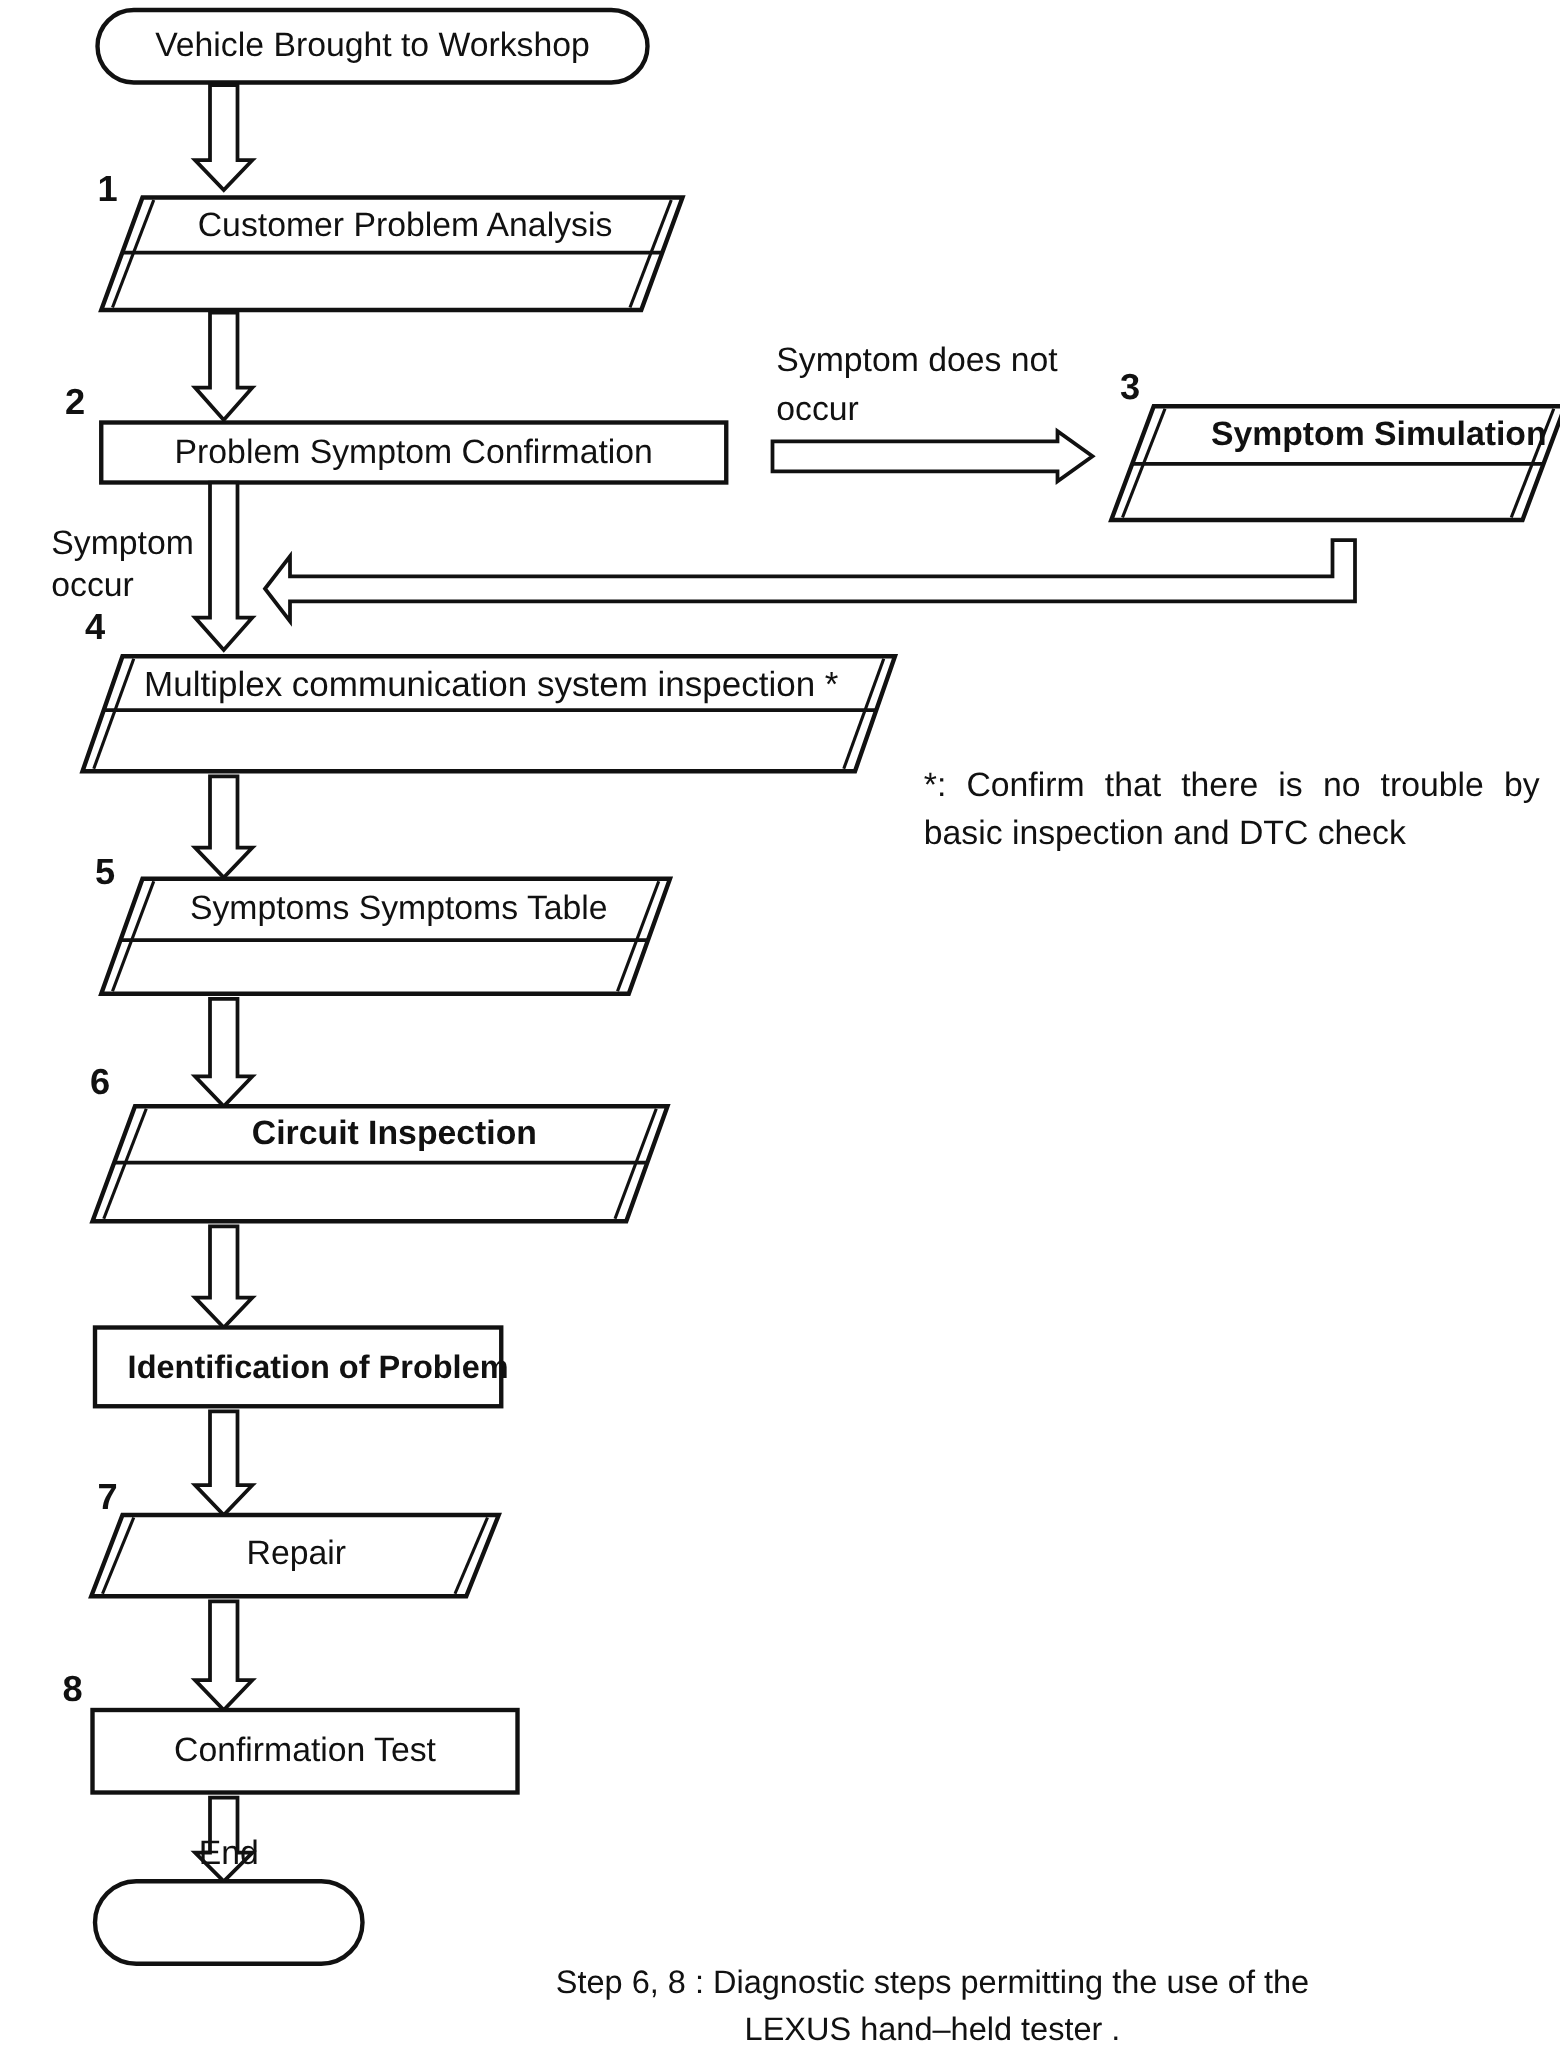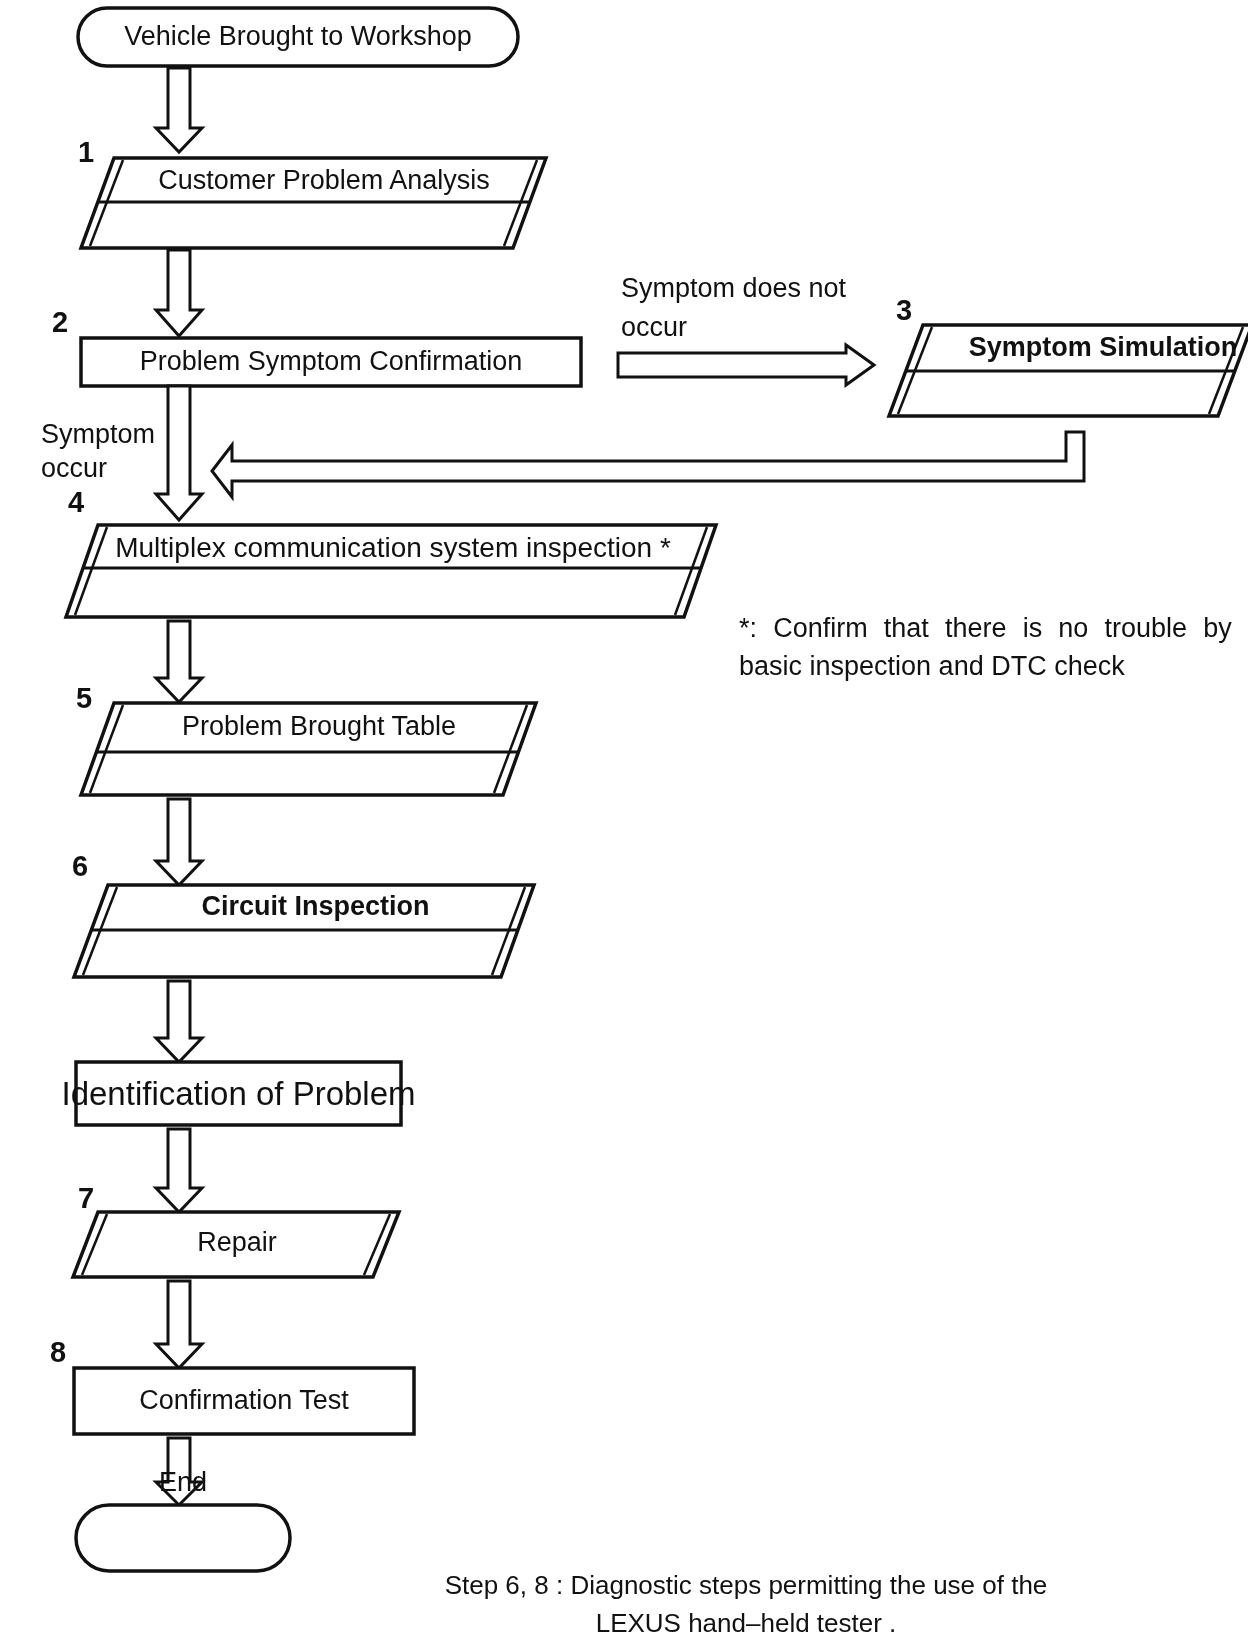--- a/index.html
+++ b/index.html
@@ -116,26 +116,26 @@
   <div class="t" style="left:5px;top:418px;text-align:center;">Symptom</div>
   <div class="t" style="left:5px;top:452px;">occur</div>
 
   <div class="num" style="left:32px;top:486px;">4</div>
   <div class="t c" style="left:62px;top:527px;width:590px;height:40px;font-size:28px;">Multiplex communication system inspection *</div>
 
   <div class="t" style="left:703px;top:650px;">basic inspection and DTC check</div>
   <div class="t note-line1" style="left:703px;top:612px;">*: Confirm that there is no trouble by</div>
 
   <div class="num" style="left:40px;top:682px;">5</div>
-  <div class="t c" style="left:78px;top:705px;width:410px;height:44px;">Problem Brought Table</div>
+  <div class="t c" style="left:78px;top:705px;width:410px;height:44px;">Symptoms Symptoms Table</div>
 
   <div class="num" style="left:36px;top:850px;">6</div>
   <div class="t c bold" style="left:72px;top:887px;width:415px;height:40px;text-align:right;">Circuit Inspection</div>
 
-  <div class="t c" style="left:40px;top:1062px;width:325px;height:63px;font-size:33px;">Identification of Problem</div>
+  <div class="t c" style="left:56px;top:1062px;width:325px;height:63px;font-size:26px;font-weight:bold;">Identification of Problem</div>
 
   <div class="num" style="left:42px;top:1182px;">7</div>
   <div class="t c" style="left:56px;top:1212px;width:290px;height:62px;">Repair</div>
 
   <div class="num" style="left:14px;top:1336px;">8</div>
   <div class="t c" style="left:38px;top:1368px;width:340px;height:66px;">Confirmation Test</div>
 
   <div class="t c" style="left:40px;top:1450px;width:214px;height:66px;">End</div>
 
   <div class="t cap" style="left:390px;top:1566px;width:640px;white-space:normal;">

